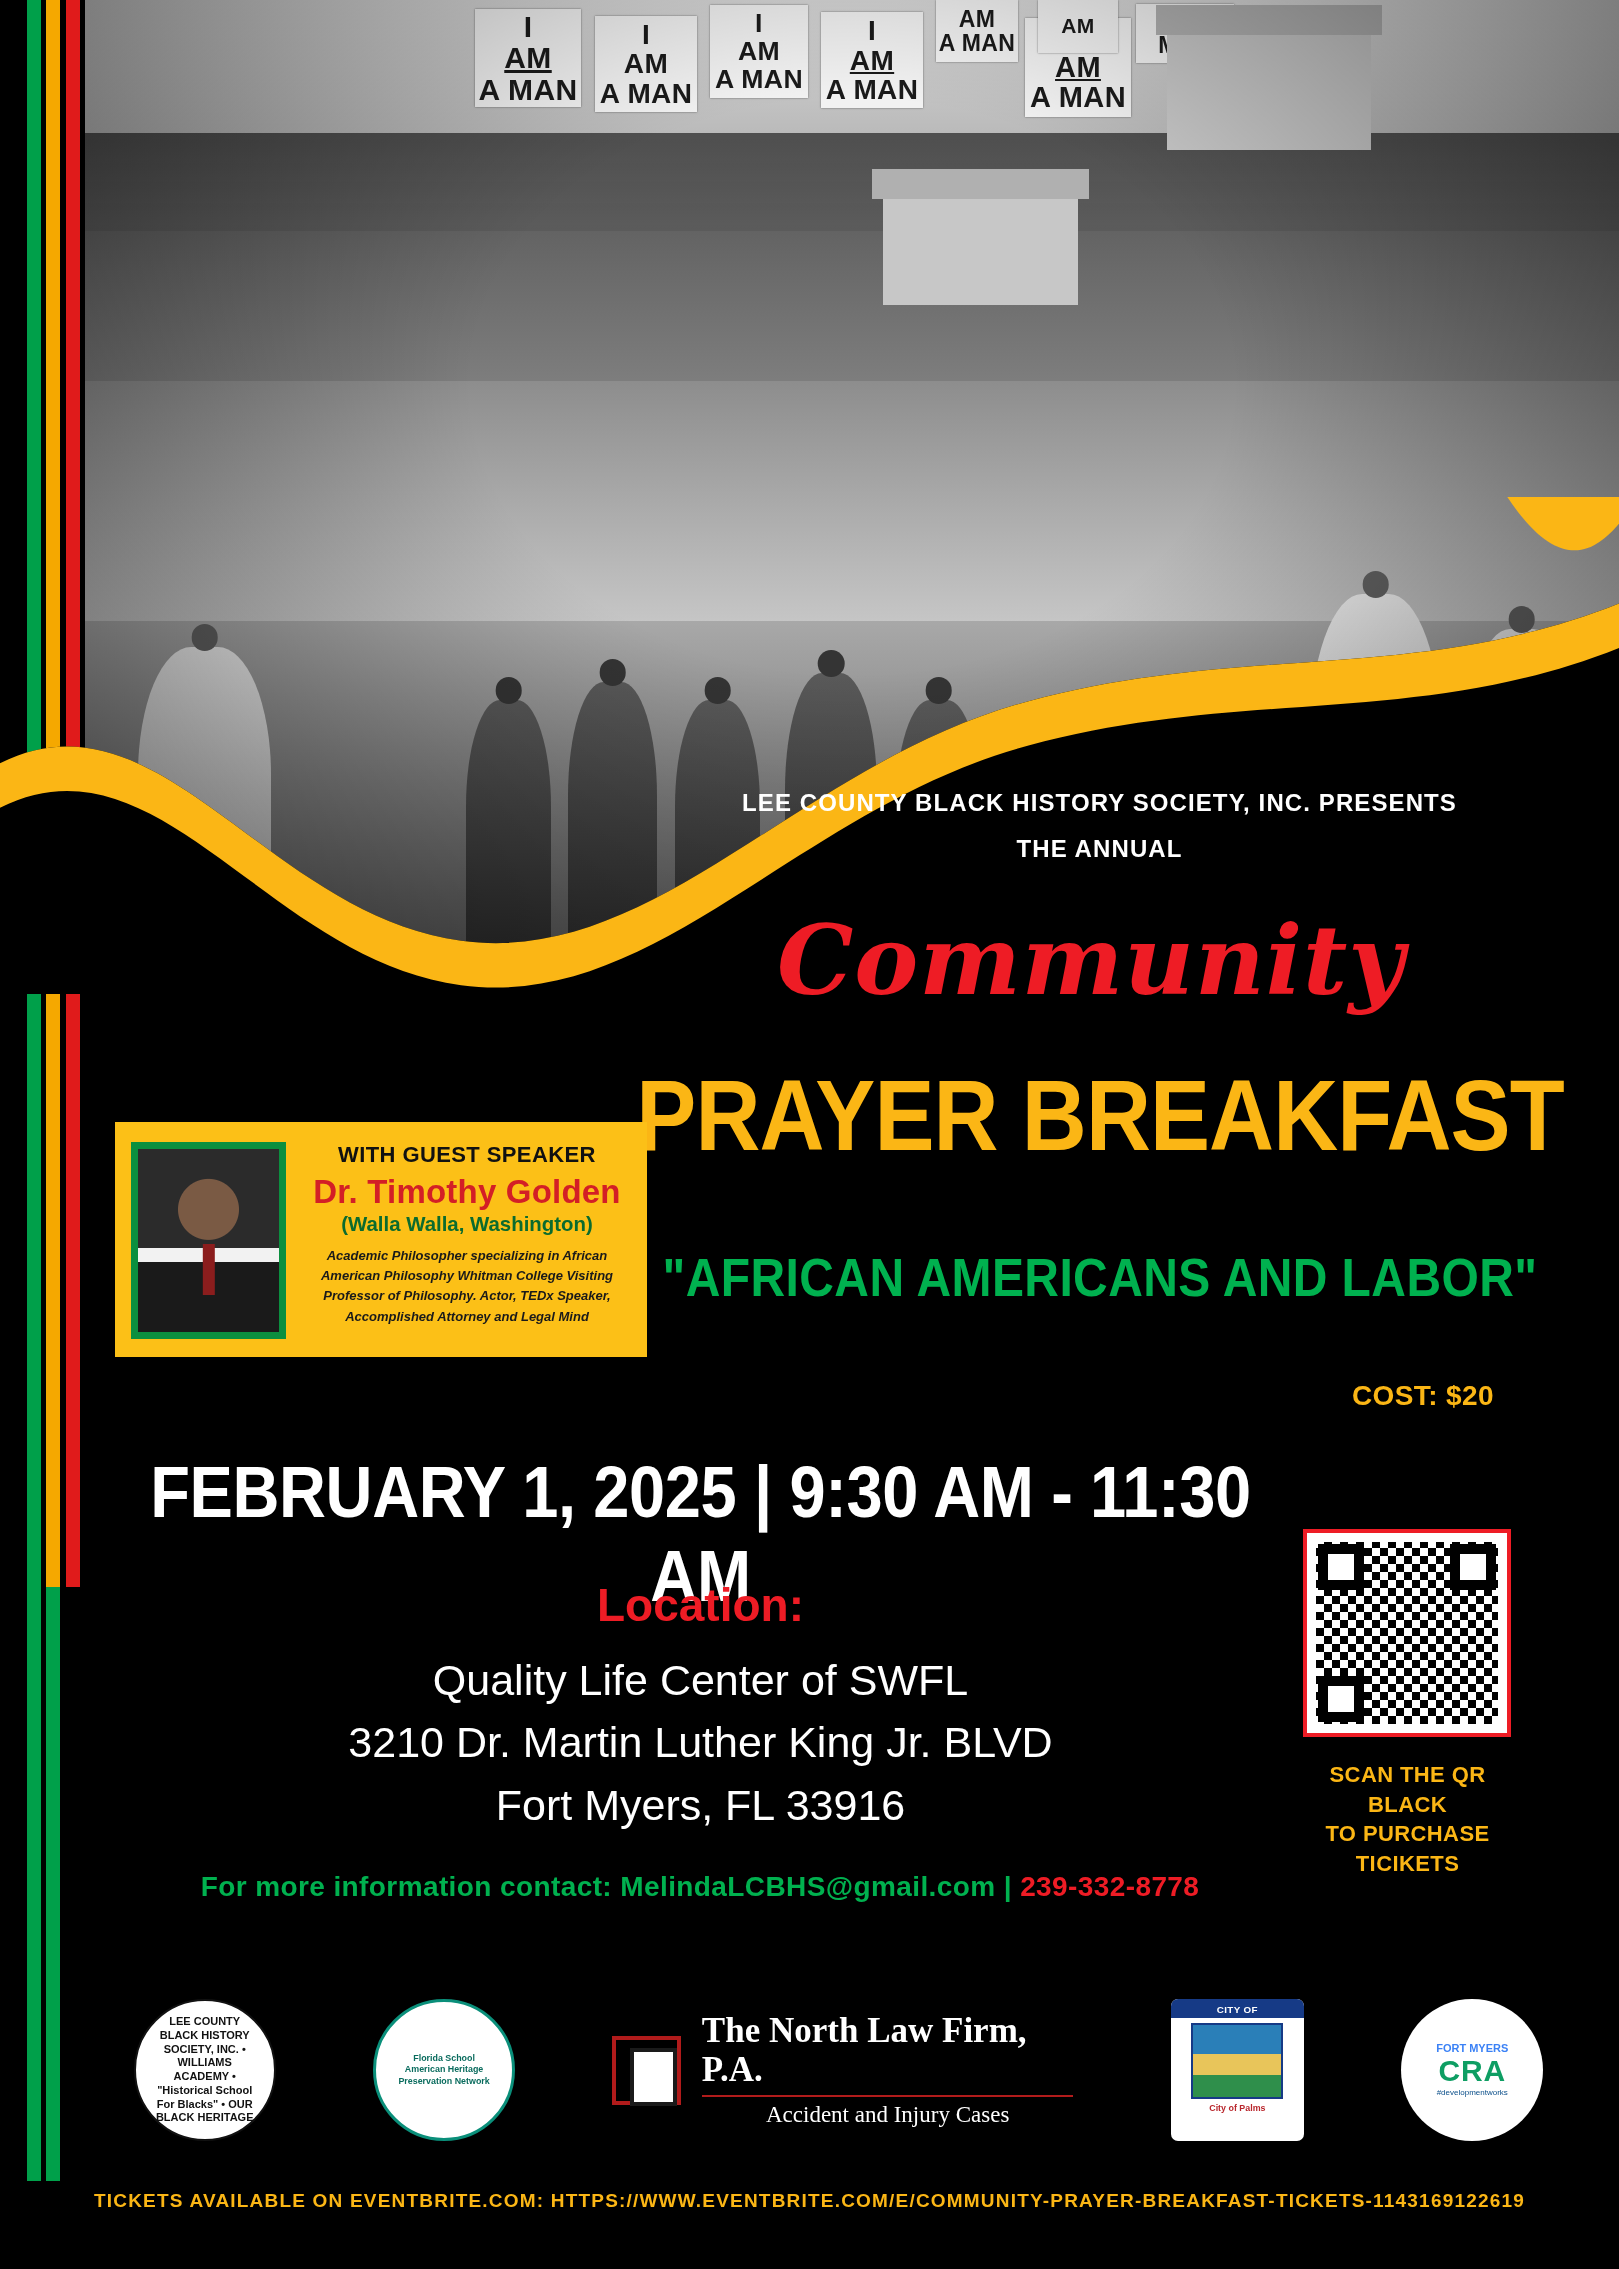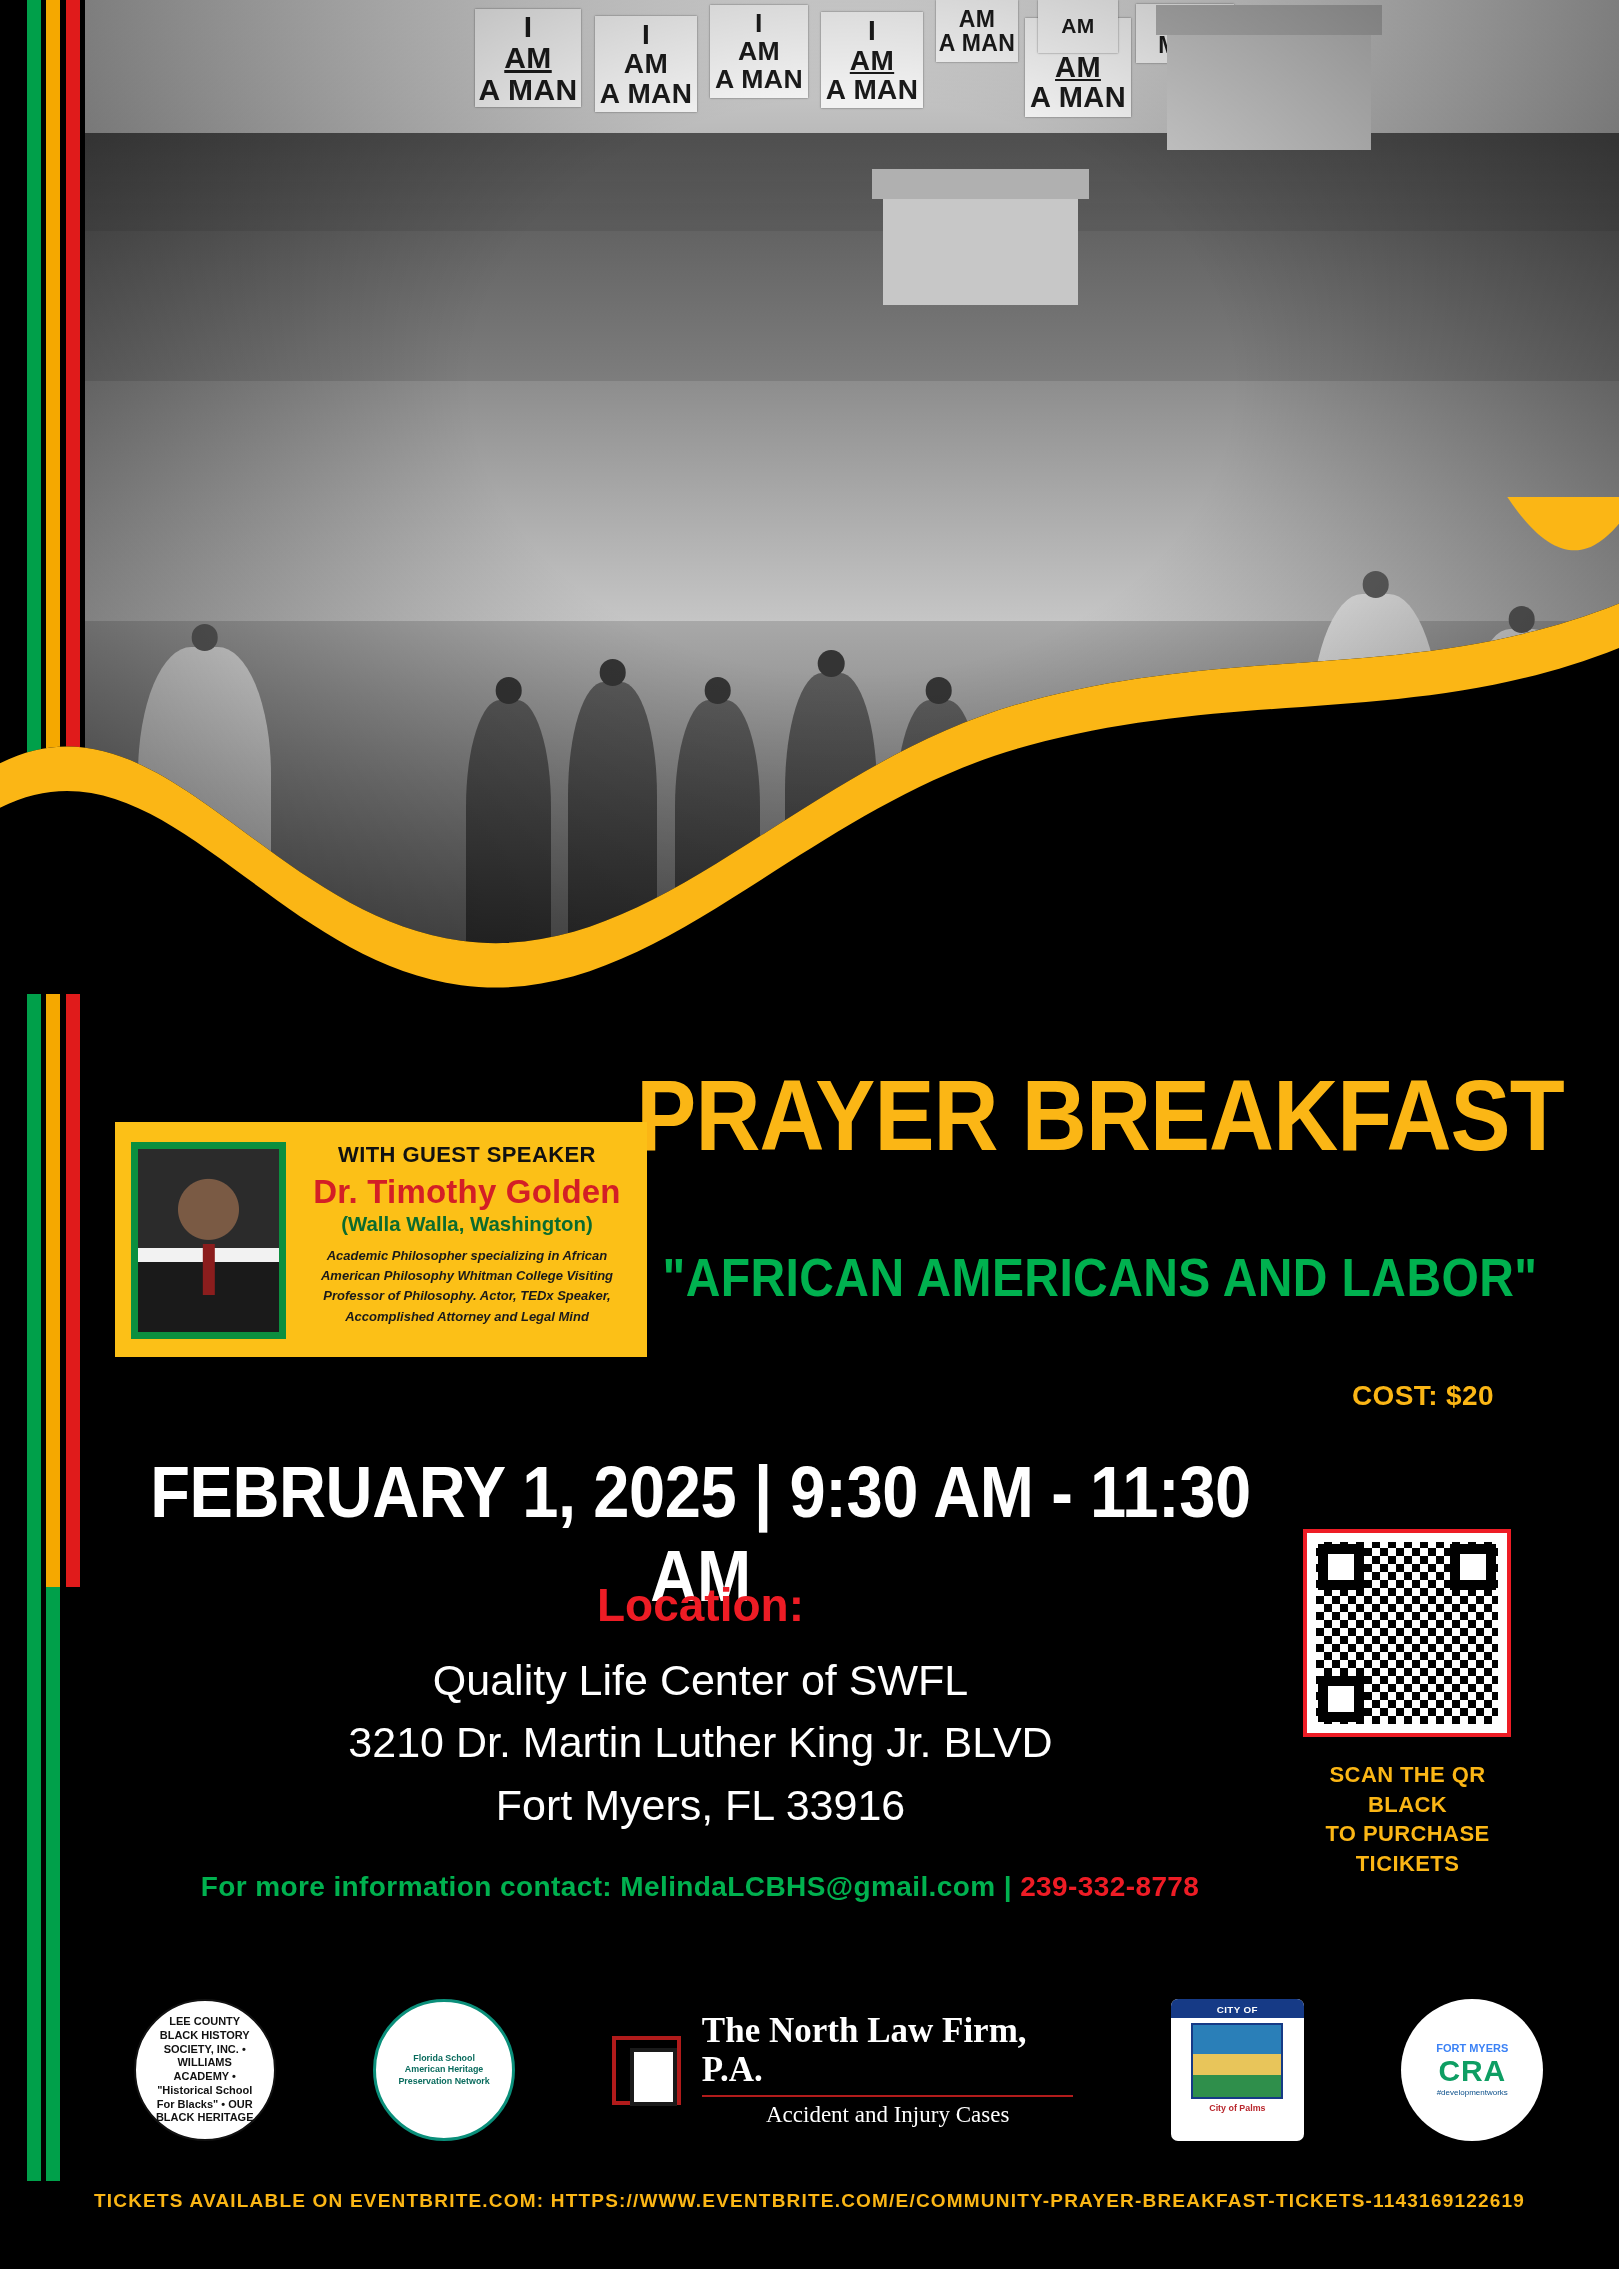--- a/index.html
+++ b/index.html
@@ -608,21 +608,26 @@
       <div class="vignette"></div>
     </div>
   </div>
 
   <svg class="wave" viewBox="0 0 1826 560" preserveAspectRatio="none">
     <path d="M0,300 C180,210 300,470 520,500 C740,530 900,300 1160,230 C1400,165 1600,210 1826,120 L1826,560 L0,560 Z" fill="#000000"></path>
     <path d="M0,300 C180,210 300,470 520,500 C740,530 900,300 1160,230 C1400,165 1600,210 1826,120 L1826,170 C1600,260 1400,215 1160,280 C900,350 740,580 520,550 C300,520 180,260 0,350 Z" fill="#fbb615"></path>
     <path d="M1700,0 C1760,90 1800,60 1826,30 L1826,0 Z" fill="#fbb615"></path>
   </svg>
 
-
+  <div class="presents">
+    <div>LEE COUNTY BLACK HISTORY SOCIETY, INC. PRESENTS</div>
+    <div>THE ANNUAL</div>
+  </div>
+
+  <div class="title-script">Community</div>
   <div class="title-main">PRAYER BREAKFAST</div>
   <div class="subtitle">"AFRICAN AMERICANS AND LABOR"</div>
 
   <div class="speaker-card">
     <div class="speaker-photo-frame">
       <div class="speaker-photo"></div>
     </div>
     <div class="speaker-text">
       <div class="sp-with">WITH GUEST SPEAKER</div>
       <div class="sp-name">Dr. Timothy Golden</div>

